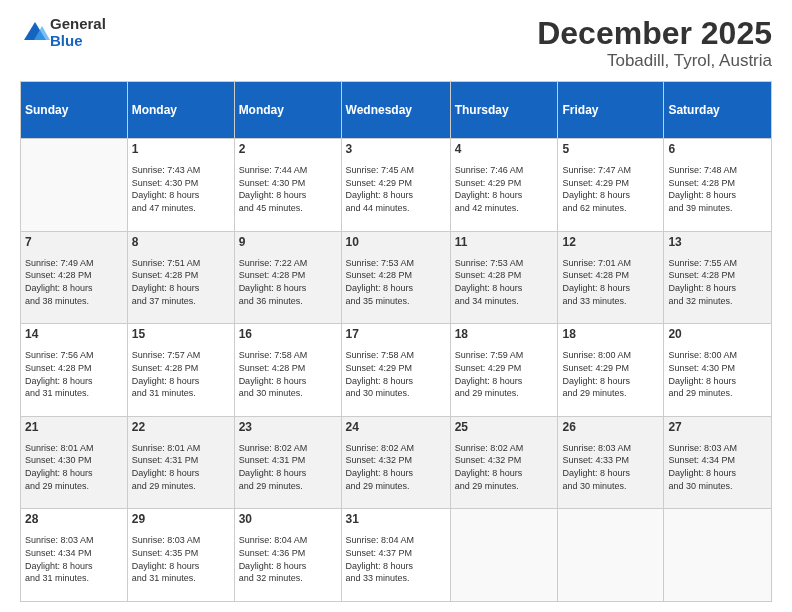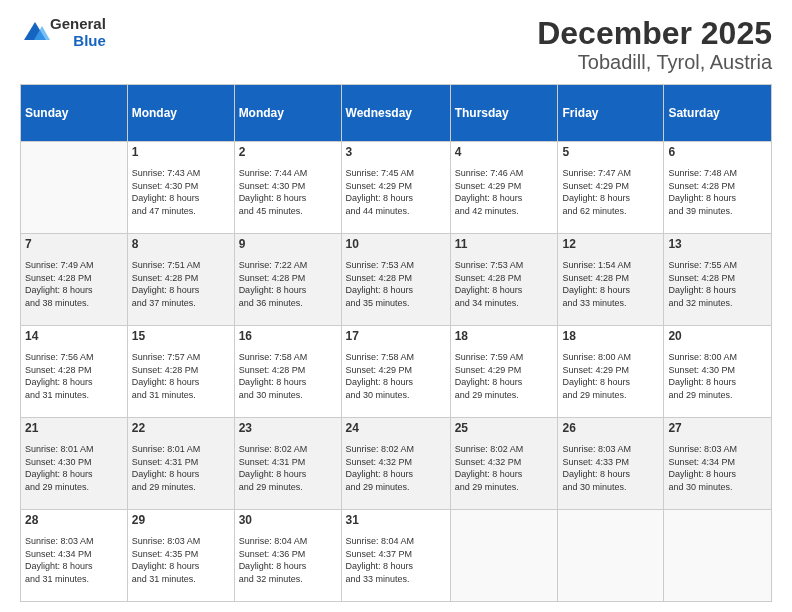--- a/index.html
+++ b/index.html
@@ -34,37 +34,36 @@
     }
     .logo-general {
       font-size: 15px;
       font-weight: bold;
       color: #333;
     }
     .logo-blue {
       font-size: 15px;
       font-weight: bold;
       color: #1565c0;
-      text-align: right;
     }
     .logo-icon {
       width: 30px;
       height: 30px;
     }
     .title-block {
       text-align: right;
     }
     .month-title {
       font-size: 32px;
       font-weight: bold;
       color: #333;
       line-height: 1.1;
     }
     .subtitle {
-      font-size: 20px;
+      font-size: 17px;
       color: #555;
     }
     .calendar {
       width: 100%;
       border-collapse: collapse;
       flex: 1;
     }
     .calendar th {
       background-color: #1565c0;
       color: #fff;
@@ -179,21 +178,21 @@
           <td>
             <div class="day-number">10</div>
             <div class="day-info"><span>Sunrise: 7:53 AM</span><br><span>Sunset: 4:28 PM</span><br><span>Daylight: 8 hours</span><br><span>and 35 minutes.</span></div>
           </td>
           <td>
             <div class="day-number">11</div>
             <div class="day-info"><span>Sunrise: 7:53 AM</span><br><span>Sunset: 4:28 PM</span><br><span>Daylight: 8 hours</span><br><span>and 34 minutes.</span></div>
           </td>
           <td>
             <div class="day-number">12</div>
-            <div class="day-info"><span>Sunrise: 1:54 AM</span><br><span>Sunset: 4:28 PM</span><br><span>Daylight: 8 hours</span><br><span>and 33 minutes.</span></div>
+            <div class="day-info"><span>Sunrise: 7:01 AM</span><br><span>Sunset: 4:28 PM</span><br><span>Daylight: 8 hours</span><br><span>and 33 minutes.</span></div>
           </td>
           <td>
             <div class="day-number">13</div>
             <div class="day-info"><span>Sunrise: 7:55 AM</span><br><span>Sunset: 4:28 PM</span><br><span>Daylight: 8 hours</span><br><span>and 32 minutes.</span></div>
           </td>
         </tr>
         <tr>
           <td>
             <div class="day-number">14</div>
             <div class="day-info"><span>Sunrise: 7:56 AM</span><br><span>Sunset: 4:28 PM</span><br><span>Daylight: 8 hours</span><br><span>and 31 minutes.</span></div>

